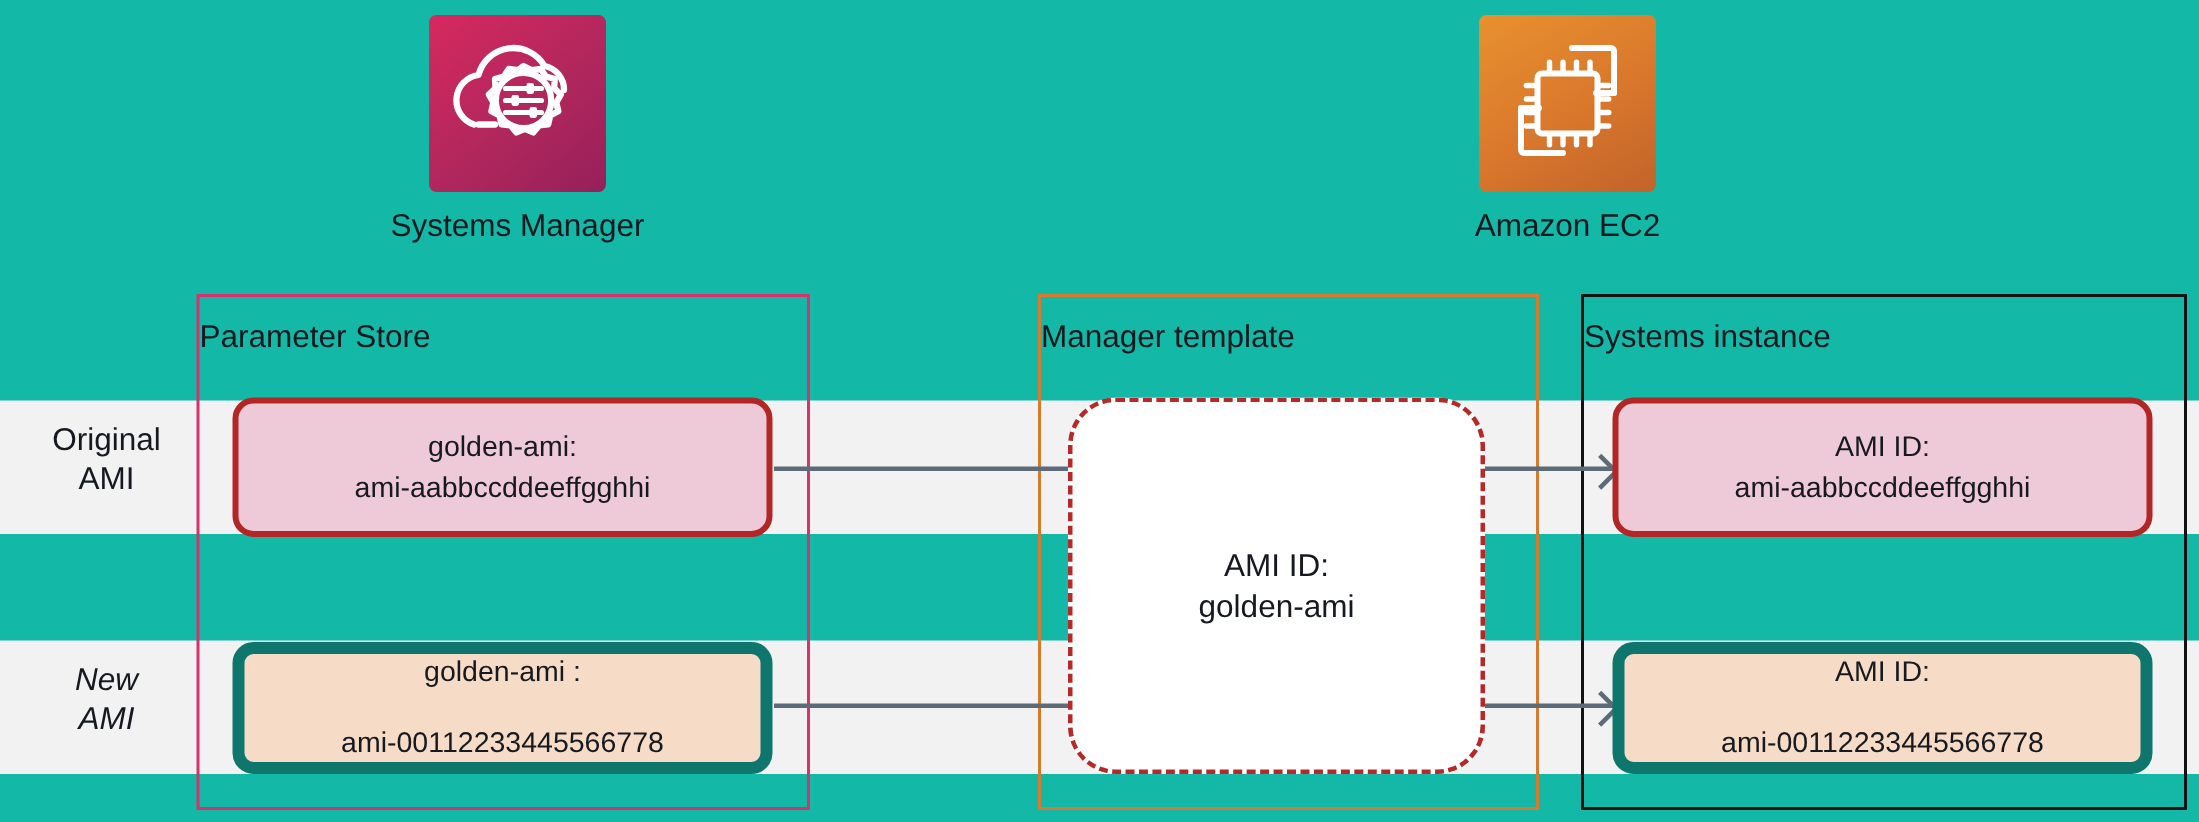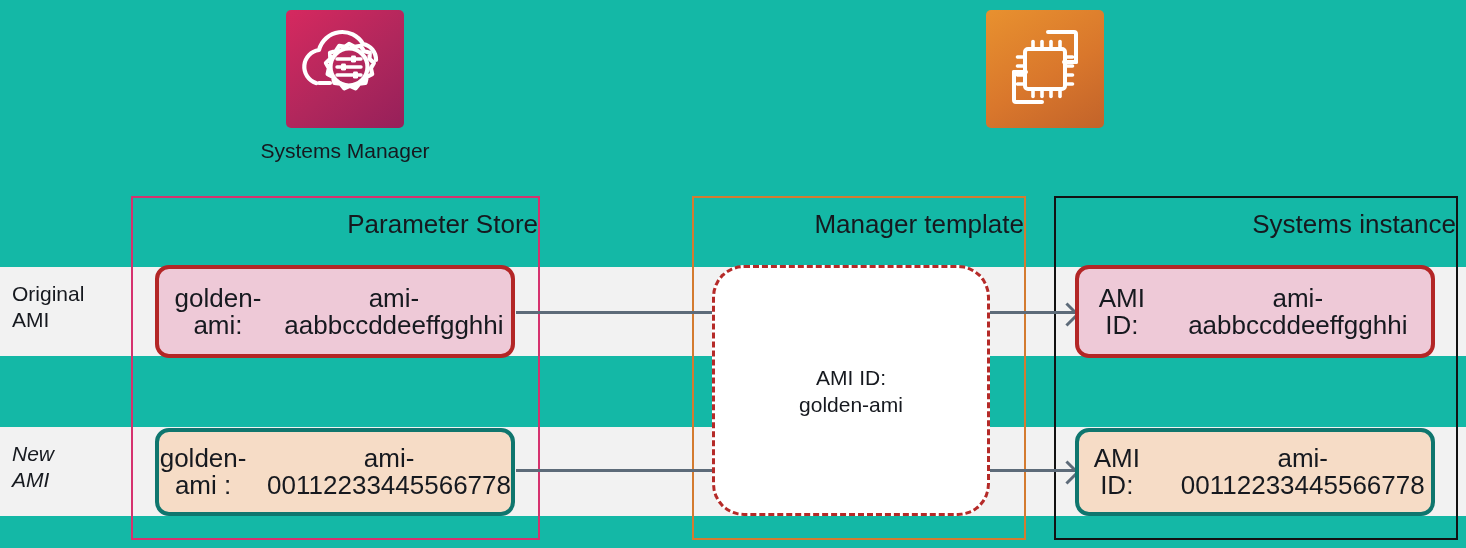--- a/index.html
+++ b/index.html
@@ -28,20 +28,21 @@
     z-index: 1;
   }
   #band-original { top: 267px; height: 89px; }
   #band-new      { top: 427px; height: 89px; }
 
   
   .row-label {
     position: absolute;
     z-index: 4;
     width: 118px;
+    text-align: center;
     font-size: 21px;
     line-height: 26px;
     color: #16191f;
   }
   #label-original { left: 12px; top: 281px; }
   #label-new      { left: 12px; top: 441px; font-style: italic; }
 
   
   .service {
     position: absolute;
@@ -89,48 +90,49 @@
   }
   #container-launch-instance {
     left: 1054px; top: 196px; width: 404px; height: 344px;
     border: 2px solid #121212;
   }
   .container-title {
     position: absolute;
     top: 14px;
     left: 0;
     width: 100%;
-    text-align: right;
-    font-size: 26px;
+    text-align: left;
+    font-size: 21px;
     line-height: 25px;
     color: #16191f;
     white-space: nowrap;
   }
 
   
   .value-box {
     position: absolute;
     z-index: 6;
     box-sizing: border-box;
     border-radius: 14px;
     display: flex;
+    flex-direction: column;
     align-items: center;
     justify-content: center;
     text-align: center;
-    font-size: 26px;
+    font-size: 19px;
     line-height: 27px;
     color: #16191f;
   }
   .value-box.red {
     background: #eec9d7;
     border: 4px solid #b32626;
   }
   .value-box.orange {
     background: #f6dcc6;
-    border: 4px solid #0f766e;
+    border: 8px solid #0f766e;
     gap: 20px;
   }
   #box-ps-original { left: 155px; top: 265px; width: 360px; height: 93px; }
   #box-ps-new      { left: 155px; top: 428px; width: 360px; height: 88px; }
   #box-li-original { left: 1075px; top: 265px; width: 360px; height: 93px; }
   #box-li-new      { left: 1075px; top: 428px; width: 360px; height: 88px; }
 
   
   #box-lt-dashed {
     position: absolute;
@@ -232,20 +234,21 @@
             <line x1="31.5" y1="65" x2="38" y2="65"></line>
             <line x1="31.5" y1="74" x2="38" y2="74"></line>
             <line x1="80" y1="47" x2="86.5" y2="47"></line>
             <line x1="80" y1="56" x2="86.5" y2="56"></line>
             <line x1="80" y1="65" x2="86.5" y2="65"></line>
             <line x1="80" y1="74" x2="86.5" y2="74"></line>
           </g>
         </g>
       </svg>
     </div>
+    <div class="service-caption">Amazon EC2</div>
   </div>
 
   <div class="row-label" id="label-original">
     <div>Original</div>
     <div>AMI</div>
   </div>
   <div class="row-label" id="label-new">
     <div>New</div>
     <div>AMI</div>
   </div>

